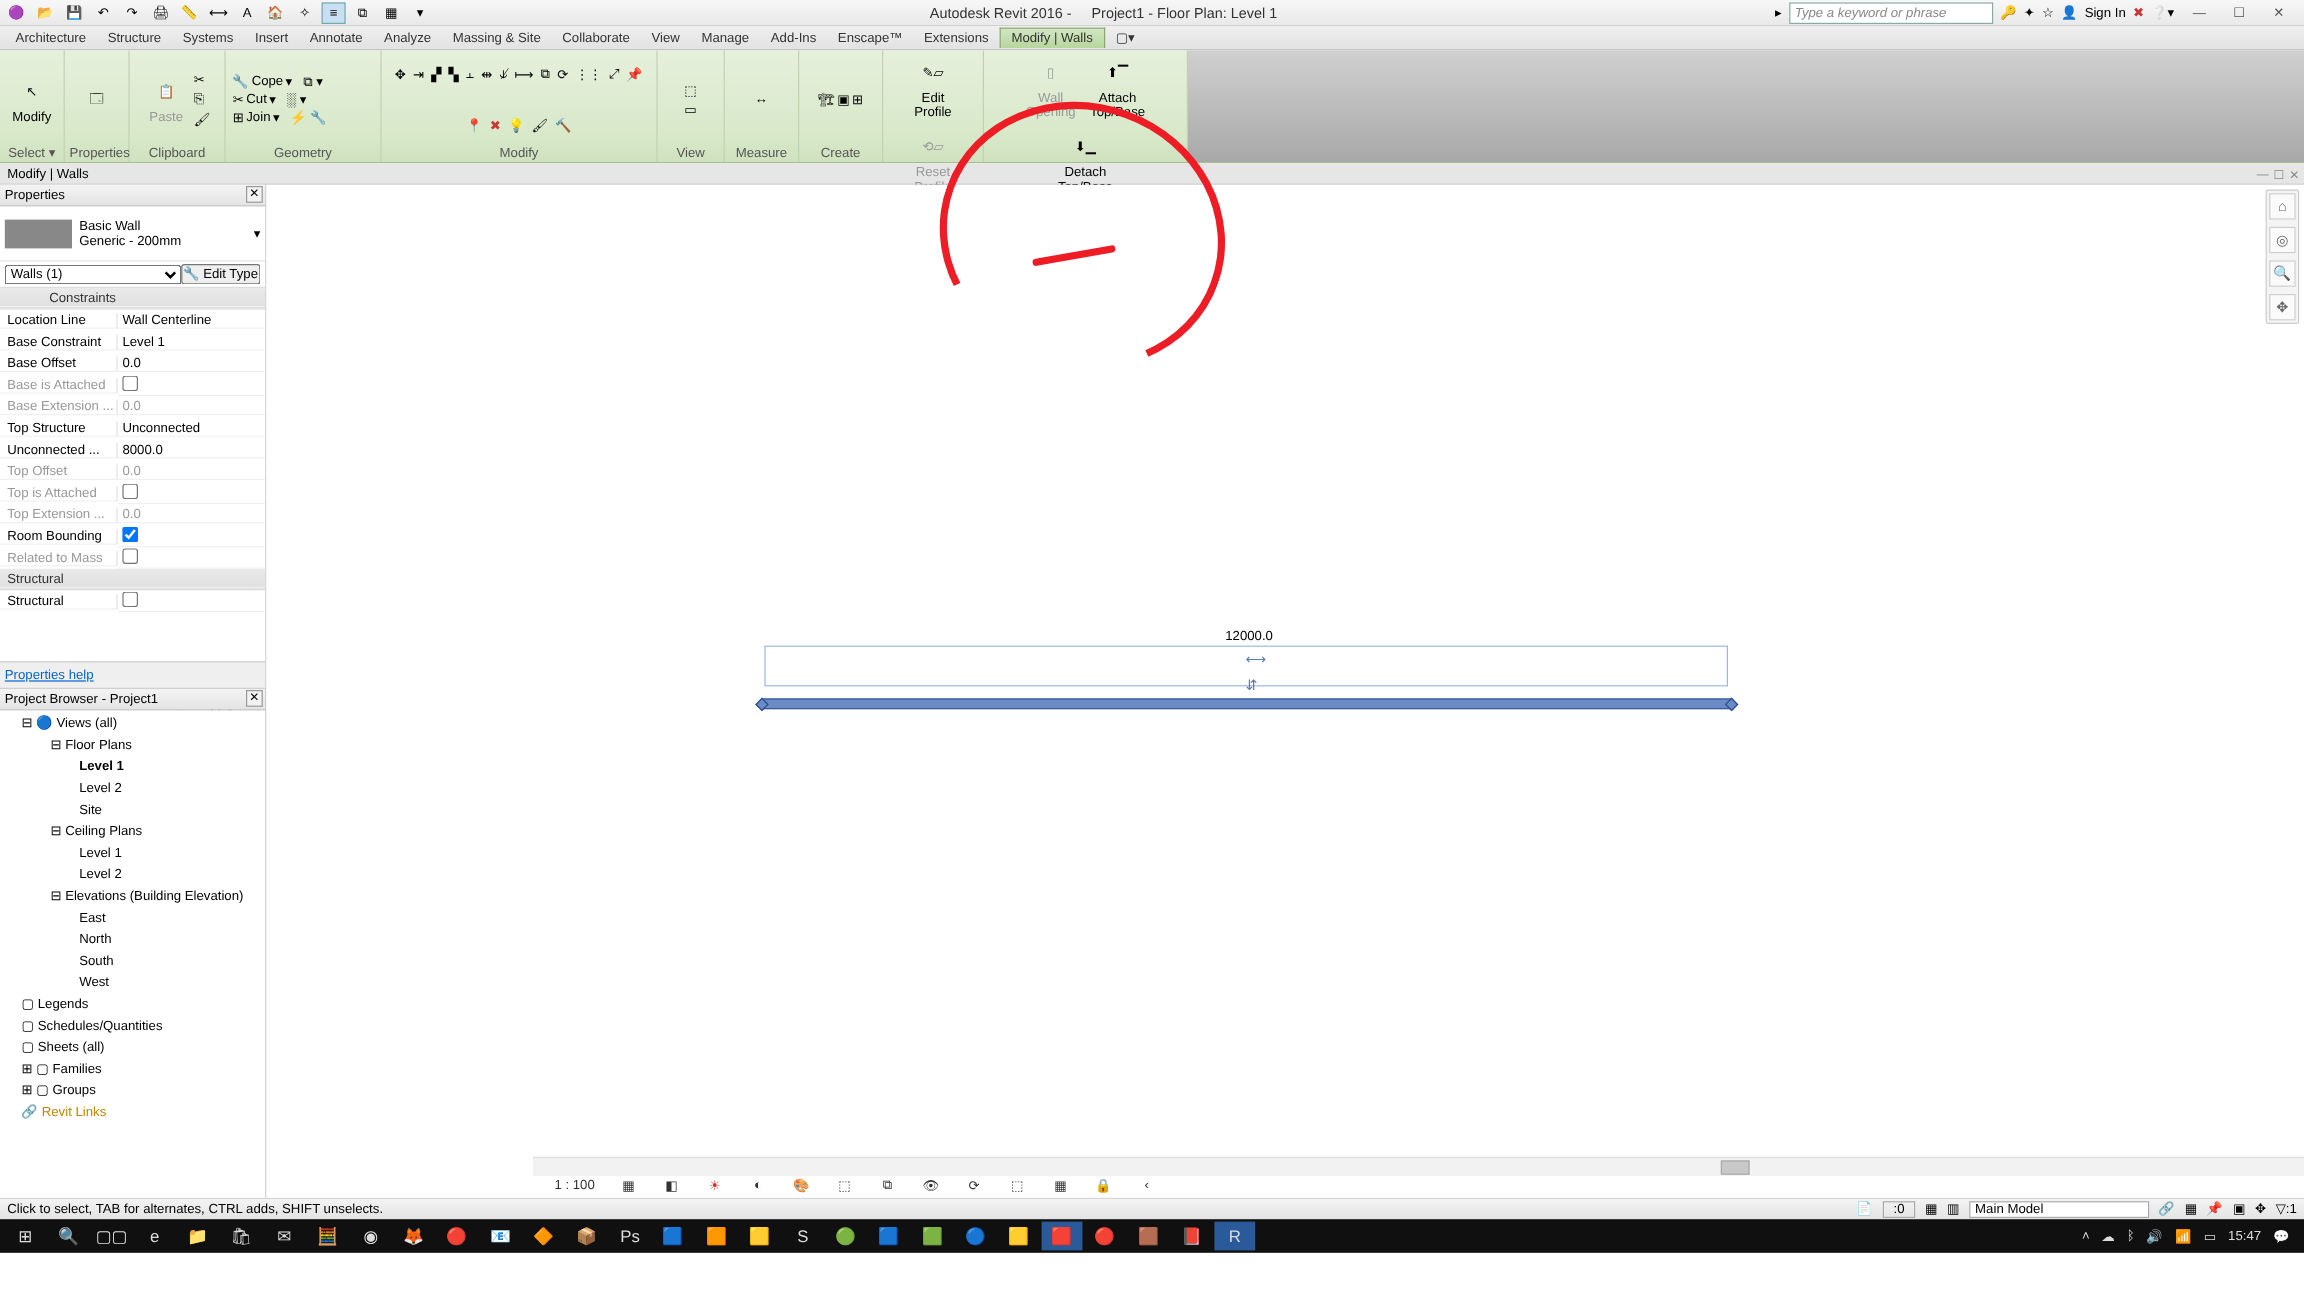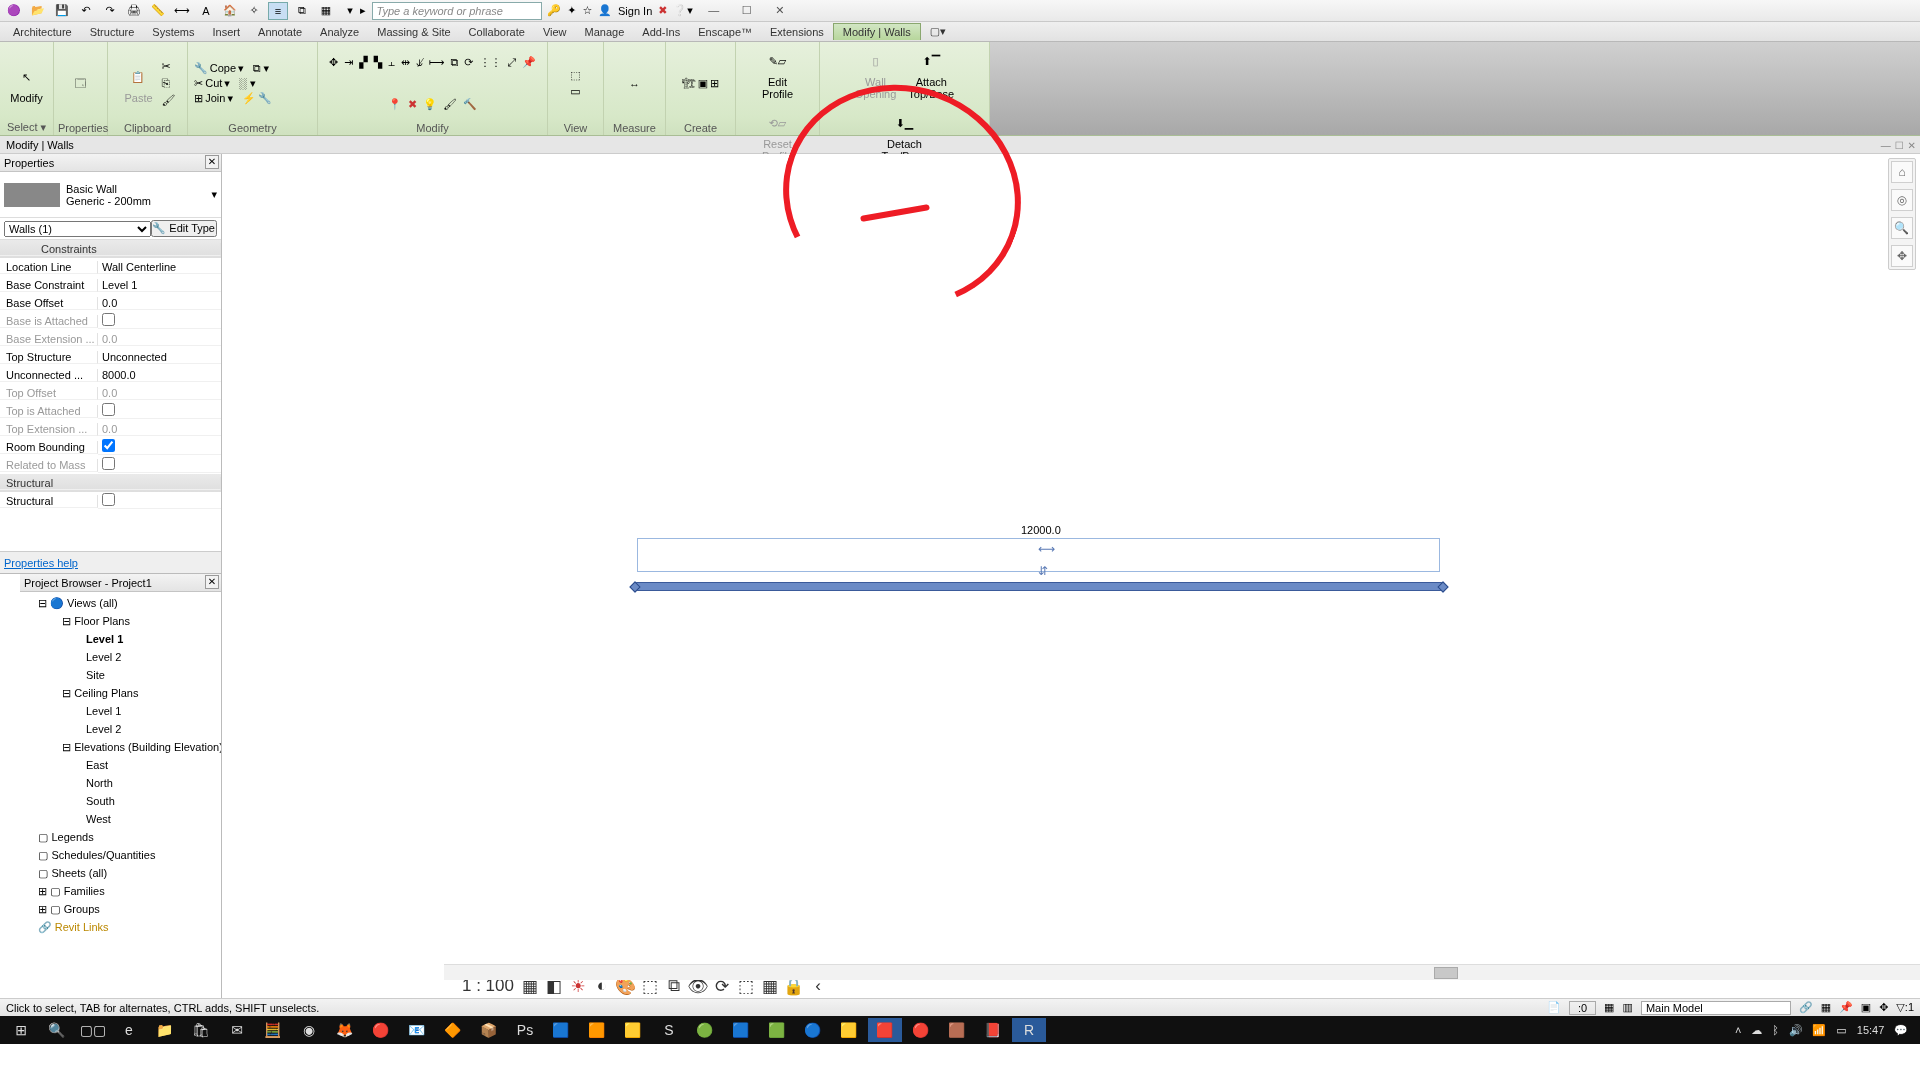--- a/index.html
+++ b/index.html
@@ -34,36 +34,36 @@
 .editrow select { flex:1; font-size:11px;}
 .proptable { flex:1; overflow:auto; background:#fff;}
 .prow { display:flex; height:18px; font-size:11px; align-items:center;}
 .prow .pl { width: 98px; padding-left:6px; overflow:hidden; white-space:nowrap; text-overflow:ellipsis; border-right:1px solid #e2e2e2; border-bottom:1px solid #f0f0f0;}
 .prow .pv { flex:1; padding-left:4px; border-bottom:1px solid #f0f0f0;}
 .prow.section { background: linear-gradient(#eaeaea,#dedede); font-weight:normal; color:#333;}
 .prow.disabled { color:#999;}
 .propfooter { height: 22px; display:flex; align-items:center; justify-content:space-between; padding:0 4px; border-top:1px solid #ccc; background:#efefef;}
 .propfooter a { color:#0066cc; font-size:11px;}
 .propfooter button { width:70px; font-size:11px; color:#888;margin-top:48px;}
-.browserpane { flex:1; display:flex; flex-direction:column;margin-left:20px;}
+.browserpane { flex:1; display:flex; flex-direction:column;}
 .tree { flex:1; overflow:auto; padding:2px 4px; background:#fff; font-size:11px; line-height:18px;}
 .tree div { white-space:nowrap;}
 .ind1 { padding-left: 14px;} .ind2 { padding-left: 38px;} .ind3 { padding-left: 62px;}
 .bold { font-weight:bold;}
 .canvas { flex:1; position:relative; background:#fff;}
 .dim { position:absolute; font-size:11px; color:#000;}
 .wall { position:absolute; height:9px; background:#6b8bc6; border:1px solid #3a5a9a;}
 .ext { position:absolute; border:1px dashed #aac;}
 .grip { position:absolute; width:8px; height:8px; background:#6b8bc6; border:1px solid #2a4a8a; transform: rotate(45deg);}
 .flip { position:absolute; font-size:12px; color:#5a7ab5;}
 .redcircle { position:absolute; border:6px solid #ee1c25; border-radius:50%; border-bottom-color:transparent; transform:rotate(20deg);}
 .redtail { position:absolute; width:70px; height:6px; background:#ee1c25; border-radius:3px; transform: rotate(-10deg);}
 .viewctrl { position:absolute; right:4px; top:4px; width:28px; background:#f4f4f4; border:1px solid #ccc; border-radius:2px; padding:2px; display:flex; flex-direction:column; gap:6px; align-items:center;}
 .vcbtn { width:22px; height:22px; border:1px solid #cfcfcf; background:#fafafa; display:flex; align-items:center; justify-content:center; font-size:12px; color:#666;}
-.vcbar { position:absolute; left:240px; bottom:2px; display:flex; align-items:center; gap:8px; font-size:17px; color:#333;}
+.vcbar { position:absolute; left:240px; bottom:2px; display:flex; align-items:center; gap:20px; font-size:11px; color:#333;}
 .vcbar .sbtn { width:16px;height:16px; display:inline-flex; align-items:center;justify-content:center;}
 .hscroll { position:absolute; left:222px; right:0; bottom:18px; height:16px; background:#f2f2f2; border-top:1px solid #ddd;}
 .hscroll .thumb { position:absolute; left:990px; top:2px; width:24px; height:12px; background:#c8c8c8; border:1px solid #aaa;}
 .statusbar { height: 18px; background: linear-gradient(#f3f3f3,#e4e4e4); border-top: 1px solid #ccc; display:flex; align-items:center; font-size:11px; padding:0 6px; justify-content:space-between;}
 .status-r { display:flex; align-items:center; gap:8px;}
 .mmodel { width:150px; height:14px; border:1px solid #aaa; background:#fff; padding:0 4px; display:flex; align-items:center;}
 .taskbar { height:28px; background:#101010; display:flex; align-items:center; padding:0 4px; gap:2px;}
 .tbtn { width:34px; height:24px; display:flex; align-items:center; justify-content:center; color:#ddd; font-size:14px;}
 .tbtn.active { background:#2a5a9a;}
 .tray { margin-left:auto; display:flex; align-items:center; gap:10px; color:#ddd; font-size:11px; padding-right:8px;}
@@ -82,20 +82,25 @@
     <span class="qbtn">🖨</span>
     <span class="qbtn">📏</span>
     <span class="qbtn">⟷</span>
     <span class="qbtn">A</span>
     <span class="qbtn">🏠</span>
     <span class="qbtn">✧</span>
     <span class="qbtn" style="background:#c8def3;border:1px solid #7aa;">≡</span>
     <span class="qbtn">⧉</span>
     <span class="qbtn">▦</span>
     <span class="qbtn">▾</span>
+  </div>
+  <div class="title-center">
+    <span>Autodesk Revit 2016 -</span>
+    &nbsp;&nbsp;&nbsp;
+    <span>Project1 - Floor Plan: Level 1</span>
   </div>
   <div class="title-right">
     <span>▸</span>
     <div class="searchbox">
         <span>Type a keyword or phrase</span>
       </div>
     <span>🔑</span>
     <span>✦</span>
     <span>☆</span>
     <span>👤</span>

